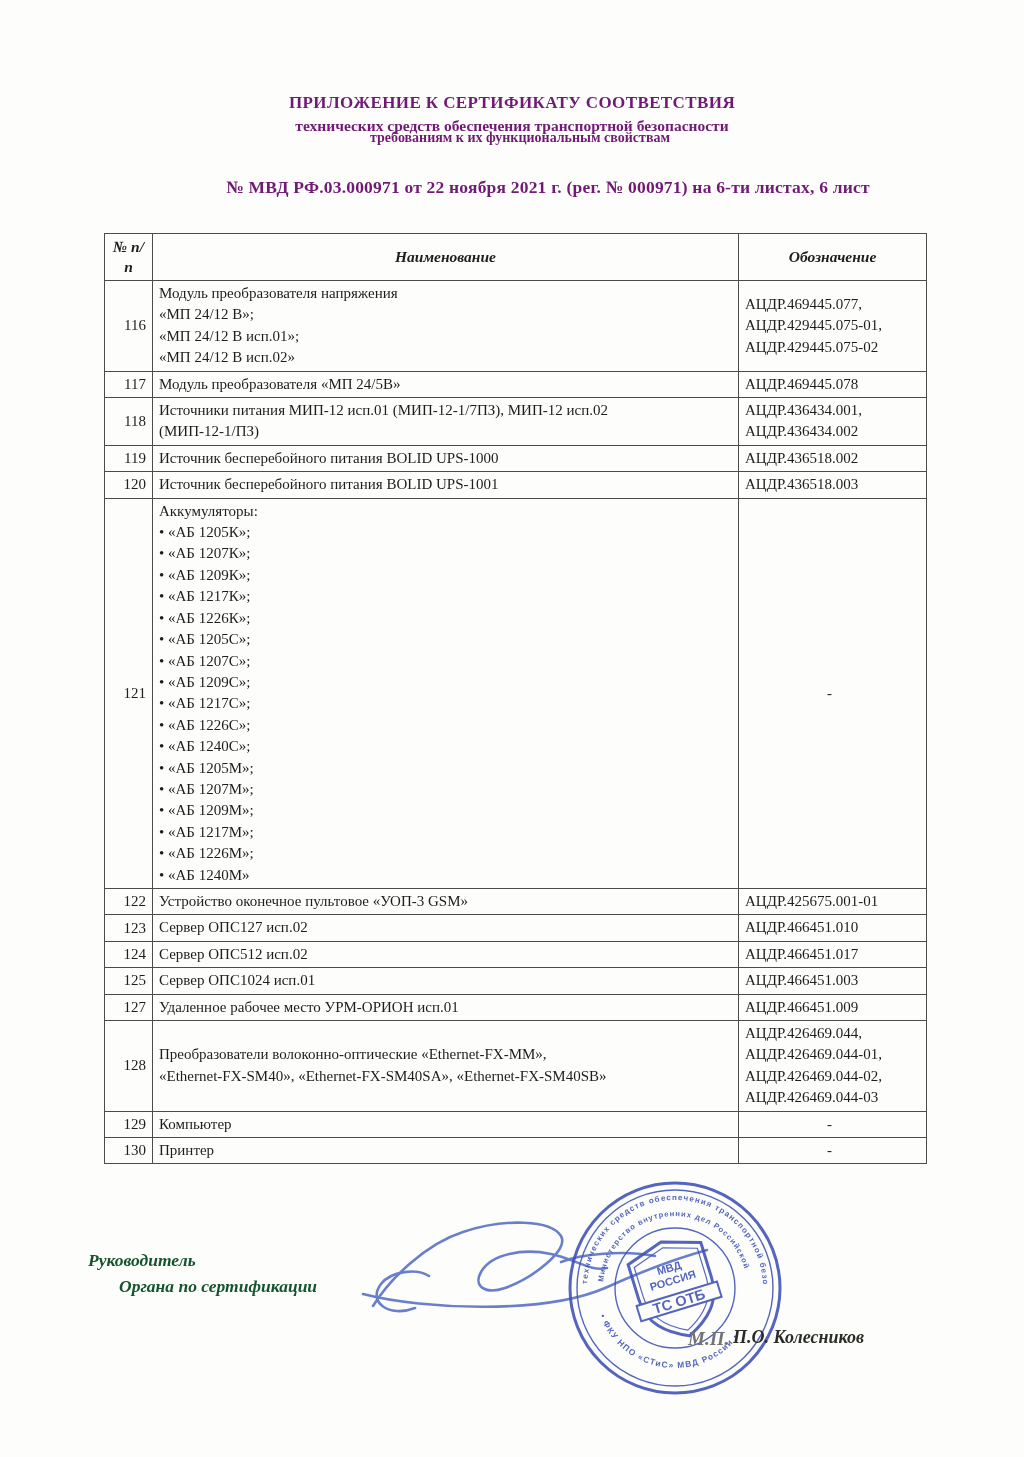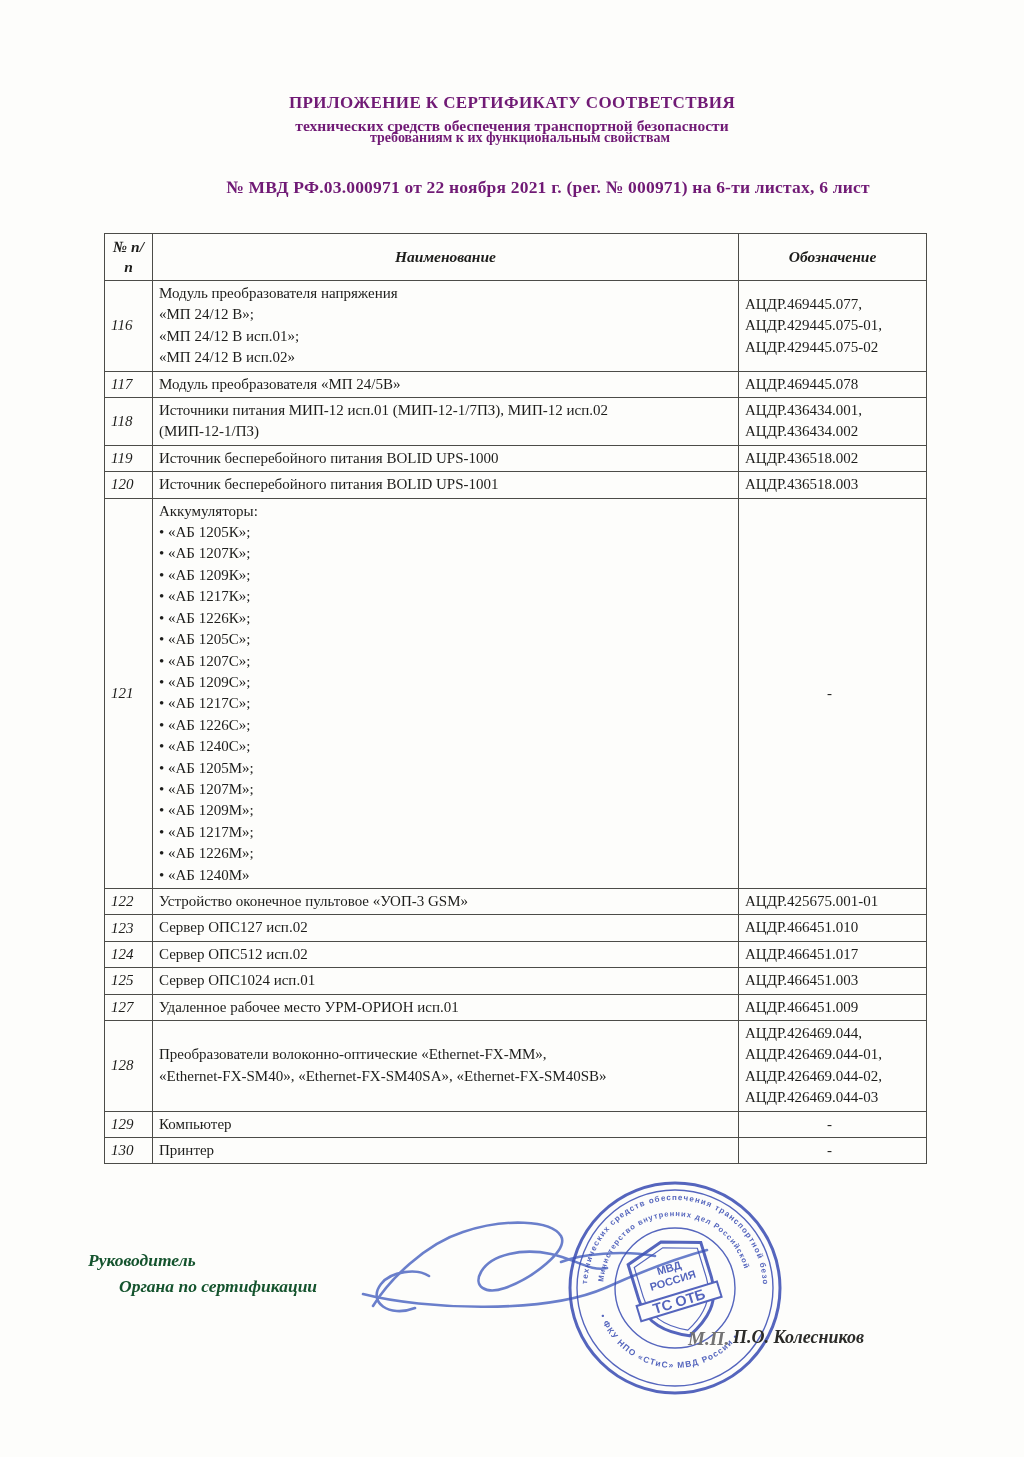--- a/index.html
+++ b/index.html
@@ -28,21 +28,21 @@
     border: 1px solid #4c4c48;
     font-size: 15px;
     vertical-align: middle;
     padding: 2px 6px;
   }
   table.main th {
     font-style: italic; font-weight: bold;
     text-align: center; font-size: 15.5px;
     height: 42px; line-height: 20px;
   }
-  td.num  { text-align: left; padding: 2px 2px; font-style: italic; }
+  td.num  { text-align: right; padding: 2px 2px; }
   td.name { padding: 3px 6px 3px 10px; line-height: 21.4px; }
   td.desig { padding: 3px 4px 3px 8px; line-height: 21.4px; }
   td.desig.center { text-align: center; padding-left: 0; }
 
   .footer-label {
     position: absolute; left: 88px;
     font-weight: bold; font-style: italic;
     font-size: 17.5px; color: #14532d;
   }
   #role1 { top: 1250px; }

